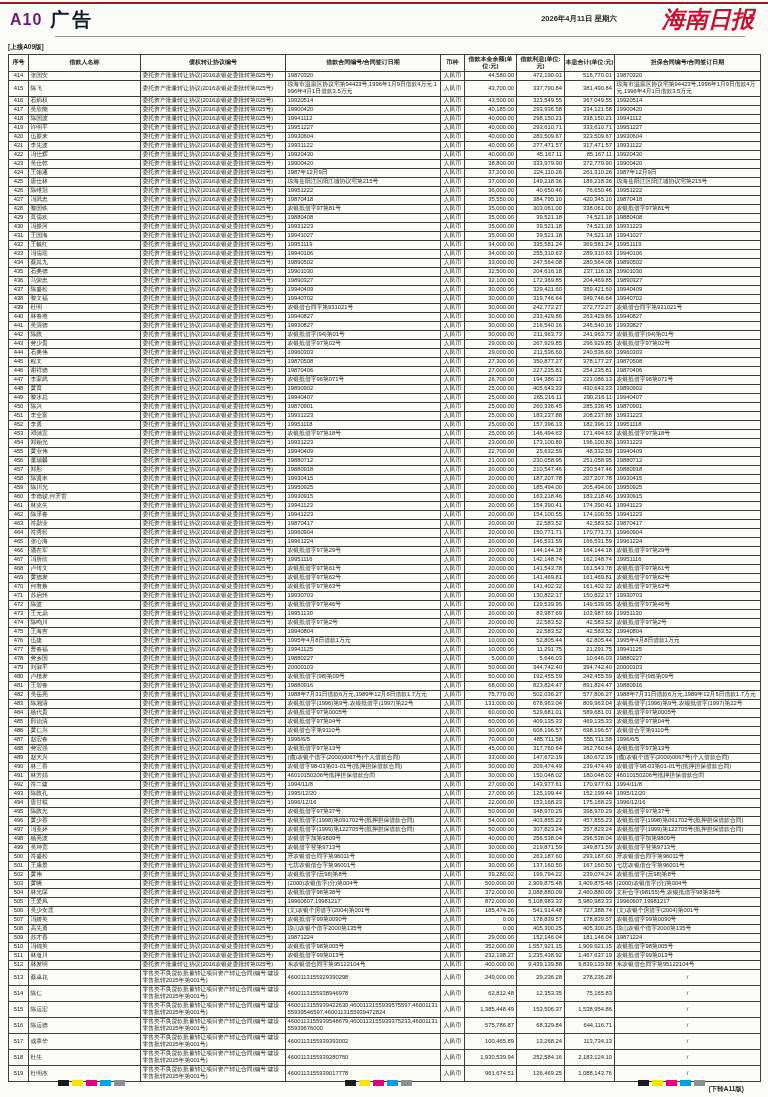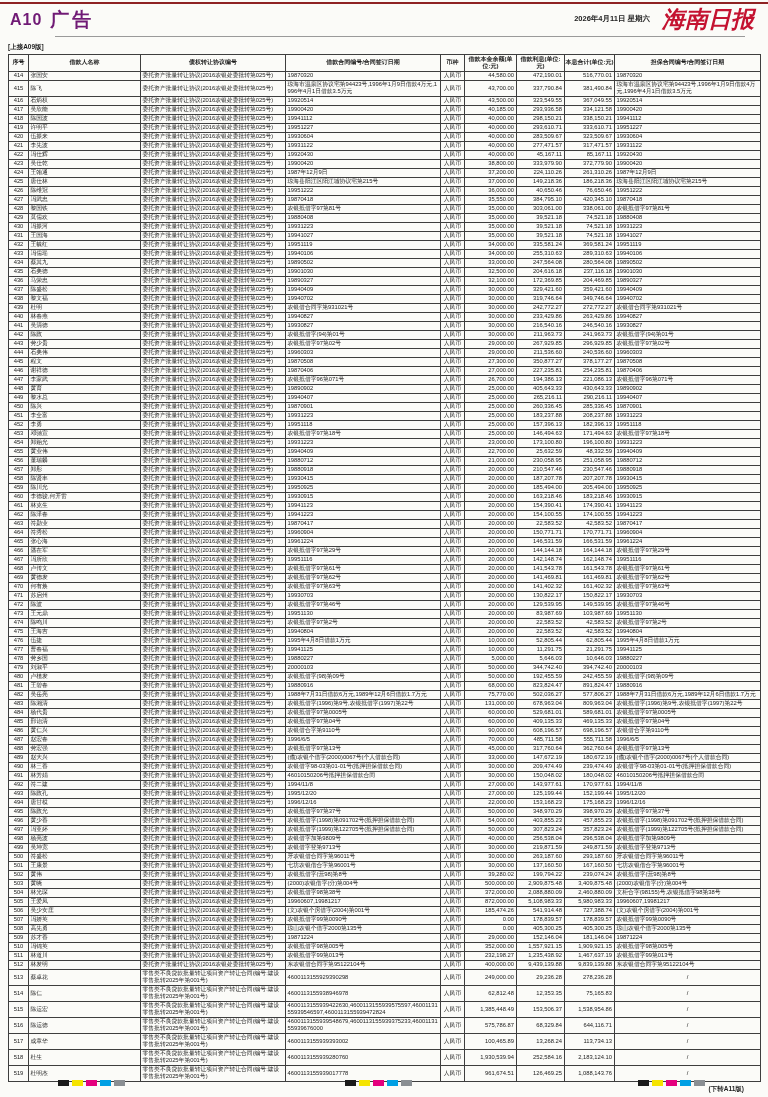--- a/index.html
+++ b/index.html
@@ -6,25 +6,25 @@
   html,body { width:768px; }
   body {
     position:relative; width:768px; height:1097px; overflow:hidden;
     background:#fbfbf8; color:#1c1c1c;
     font-family:"Liberation Sans","DejaVu Sans",sans-serif;
   }
   .top-rule { position:absolute; top:2px; left:0; width:768px; height:2px; }
   .masthead-header { position:absolute; top:7px; left:10px; right:14px; height:28px; }
   .page-no { font-size:16px; font-weight:bold; color:#701a75; letter-spacing:1px; vertical-align:middle; }
   .section-title { font-size:19px; font-weight:bold; letter-spacing:3px; margin-left:8px; vertical-align:middle; }
-  .header-right { position:absolute; right:0; top:0; display:flex; align-items:center; gap:12px; }
+  .header-right { position:absolute; right:0; top:0; display:flex; align-items:center; gap:1px; }
   .date-line { font-size:7.5px; font-weight:bold; color:#222; }
   .masthead {
     font-size:23px; font-weight:bold; font-style:italic;
-    font-family:"DejaVu Serif","Liberation Serif",serif; line-height:1;
+    font-family:"DejaVu Serif","Liberation Serif",serif; line-height:1;margin-left:44px;
   }
   .header-rule { position:absolute; top:36px; left:55px; right:23px; height:1px; background:#9a9a9a; }
   .content { position:absolute; top:43px; left:8px; right:8px; }
   .continued-from { font-size:6.5px; font-weight:bold; margin-bottom:2px; }
   table { width:752px; border-collapse:collapse; table-layout:fixed; }
   th,td {
     border:0.6px solid #3e3e3e; font-size:5.8px; line-height:7px;
     padding:0.5px 1.5px; overflow:hidden; word-break:break-all; vertical-align:middle;
   }
   th { font-weight:bold; text-align:center; font-size:6px; line-height:6.8px; padding:1px 0.5px; }
@@ -36,21 +36,21 @@
   .bar-group { position:absolute; top:0; display:flex; gap:3px; }
   .bar-group .swatch { width:11px; height:5.5px; display:inline-block; }
   .bg-left { left:58px; } .bg-center { left:345px; } .bg-right { left:638px; }
 </style>
 </head>
 <body>
 
 <div class="top-rule" style="background: rgb(142, 35, 35);"></div>
 
 <header class="masthead-header">
-  <span class="page-no">A10</span><span class="section-title" style="color: #701a75; text-align: center;">广告</span>
+  <span class="page-no">A10</span><span class="section-title" style="color: #0f172a; text-align: center;">广告</span>
   <div class="header-right">
     <span class="date-line">2026年4月11日 星期六</span>
     <span class="masthead" style="color: rgb(196, 18, 48);">海南日报</span>
   </div>
 </header>
 <div class="header-rule"></div>
 
 <div class="content">
   <div class="continued-from">[上接A09版]</div>
 

